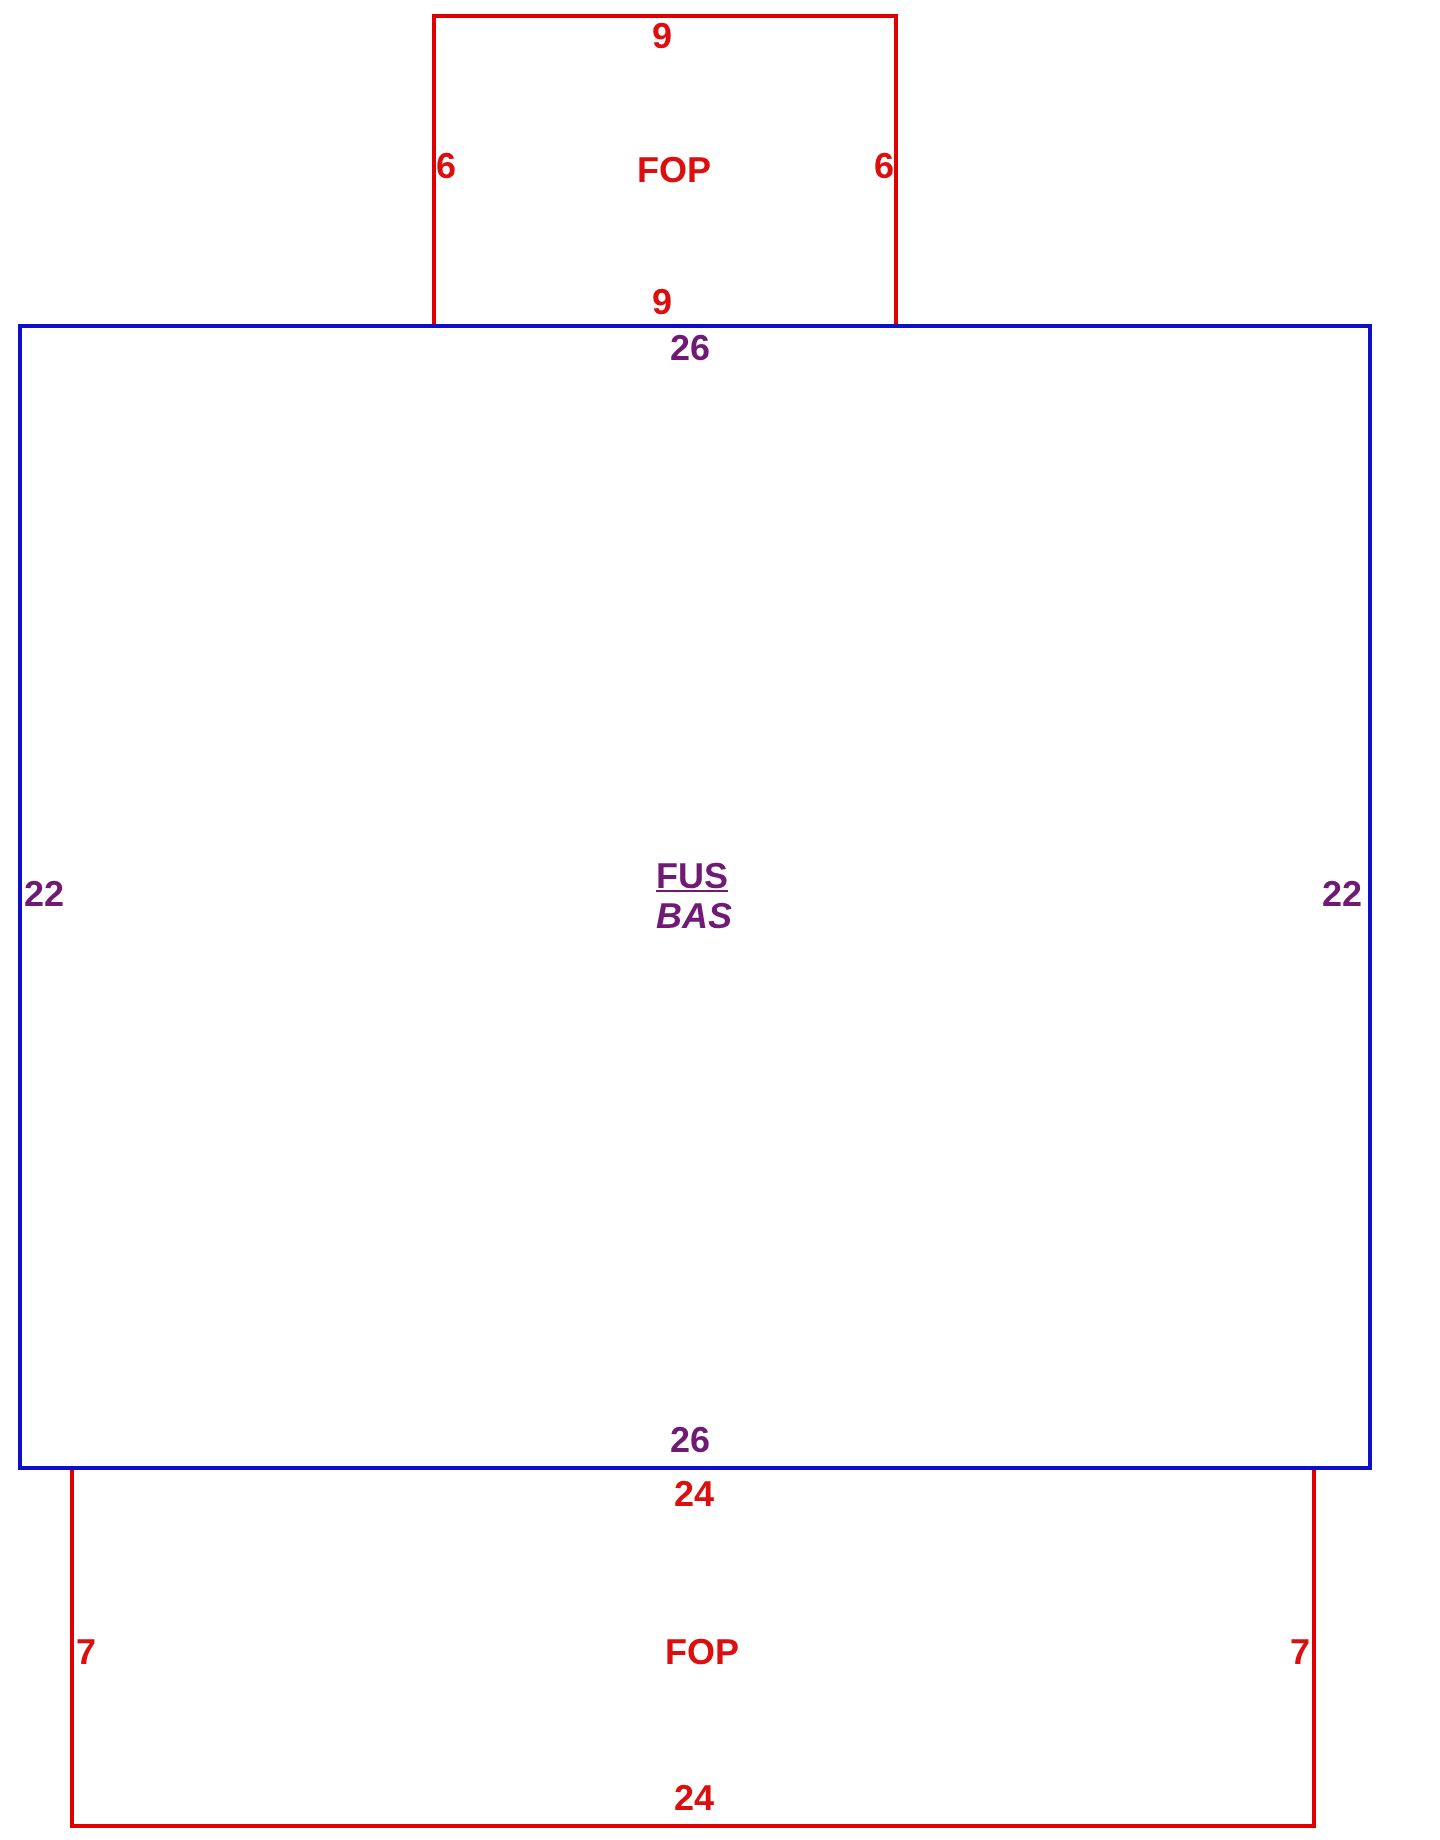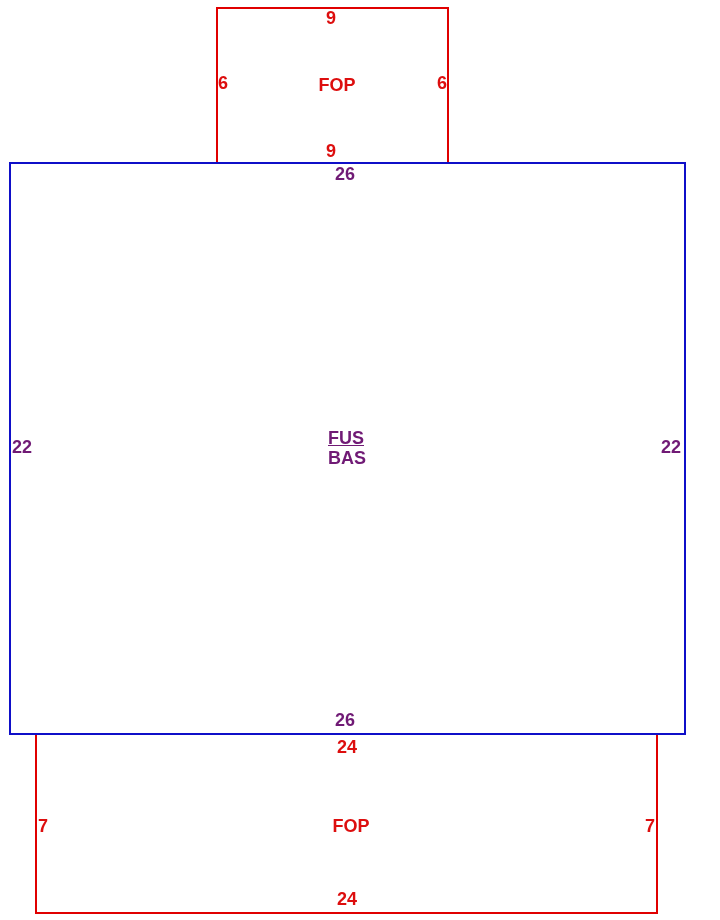--- a/index.html
+++ b/index.html
@@ -43,21 +43,21 @@
   #r1-top    { left: 331px; top: 9px;   }
   #r1-left   { left: 218px; top: 74px;  }
   #r1-name   { left: 337px; top: 76px;  }
   #r1-right  { left: 442px; top: 74px;  }
   #r1-bottom { left: 331px; top: 142px; }
 
   
   #r2-top    { left: 345px; top: 165px; }
   #r2-left   { left: 12px;  top: 438px; }
   #r2-name1  { left: 328px; top: 429px; text-decoration: underline; }
-  #r2-name2  { left: 328px; top: 449px; }
+  #r2-name2  { left: 328px; top: 449px; font-style: italic; }
   #r2-right  { left: 671px; top: 438px; }
   #r2-bottom { left: 345px; top: 711px; }
 
   
   #r3-top    { left: 347px; top: 738px; }
   #r3-left   { left: 38px;  top: 817px; }
   #r3-name   { left: 351px; top: 817px; }
   #r3-right  { left: 650px; top: 817px; transform: translateX(-50%); }
   #r3-bottom { left: 347px; top: 890px; }
 </style>

